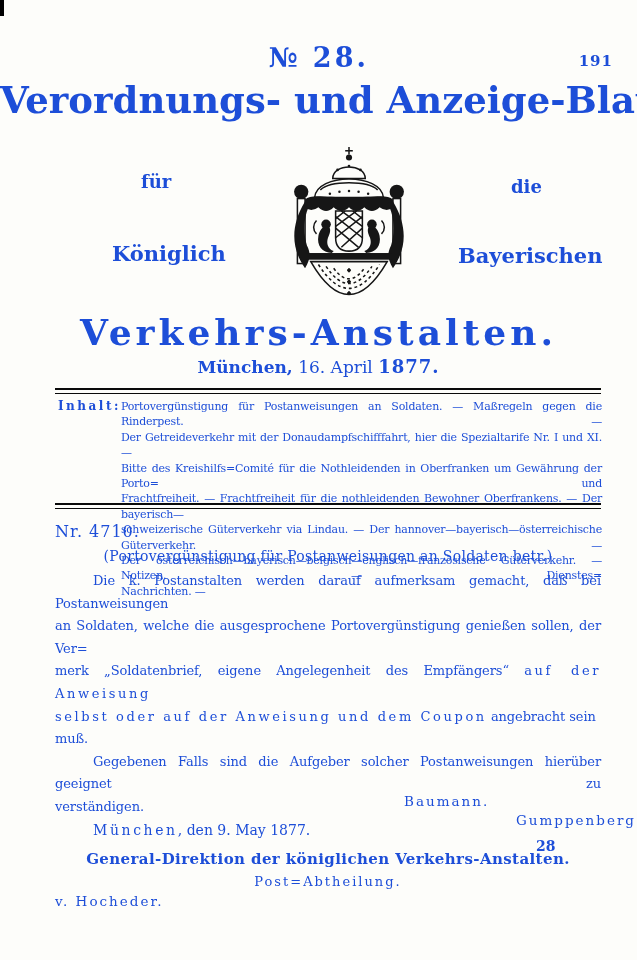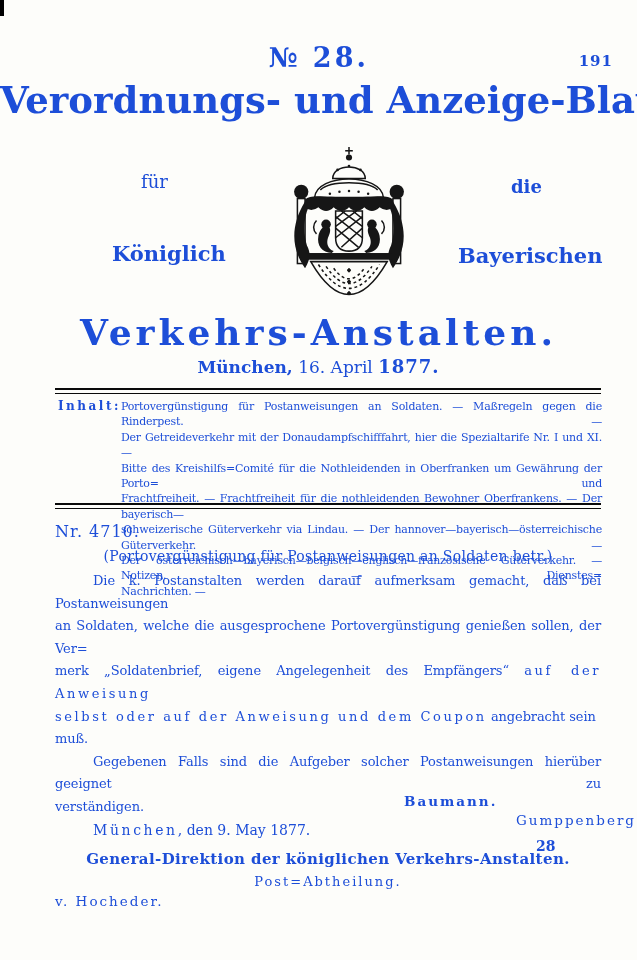--- a/index.html
+++ b/index.html
@@ -9,21 +9,21 @@
     font-family:"DejaVu Serif","Liberation Serif",serif;
   }
   .corner-mark{position:absolute;left:0;top:0;width:4px;height:16px;background:#000;}
 
   
   .issue-line{position:absolute;top:42px;left:0;width:100%;text-align:center;
     font-size:27px;font-weight:bold;letter-spacing:3px;}
   .page-num{position:absolute;top:52px;right:24px;font-size:15px;font-weight:bold;letter-spacing:1px;}
   .main-title{position:absolute;top:78px;left:0;width:100%;text-align:center;
     font-size:37px;font-weight:bold;letter-spacing:0px;white-space:nowrap;}
-  .word-fuer{position:absolute;left:141px;top:171px;font-size:18px;font-weight:normal;}
+  .word-fuer{position:absolute;left:141px;top:171px;font-size:18px;font-weight:bold;}
   .word-die{position:absolute;left:511px;top:176px;font-size:18px;font-weight:bold;}
   .word-koeniglich{position:absolute;left:112px;top:241px;font-size:21px;font-weight:bold;text-align:right;}
   .word-bayerischen{position:absolute;left:458px;top:243px;font-size:21px;font-weight:bold;}
   .arms{position:absolute;left:272px;top:146px;width:154px;height:172px;}
   .subtitle{position:absolute;top:311px;left:0;width:100%;text-align:center;
     font-size:36px;font-weight:bold;letter-spacing:4px;white-space:nowrap;}
   .dateline{position:absolute;top:356px;left:0;width:100%;text-align:center;font-size:17px;}
   .dateline .b{font-weight:bold;}
   .dateline .yr{font-weight:bold;font-size:18px;letter-spacing:1px;}
 
@@ -44,21 +44,21 @@
   .art-number{font-size:16px;letter-spacing:1px;margin-bottom:7px;}
   .art-heading{text-align:center;font-size:14px;margin-bottom:6px;letter-spacing:0.3px;}
   .para .jline{text-align:justify;text-align-last:justify;line-height:22.6px;letter-spacing:-0.1px;}
   .para .lline{text-align:left;line-height:22.6px;letter-spacing:-0.1px;}
   .indent{text-indent:38px;}
   .sperr{letter-spacing:2.6px;}
   .art-date{line-height:22.6px;margin-left:38px;font-size:14px;}
   .sig-org{text-align:center;font-size:15px;font-weight:bold;margin-top:9px;letter-spacing:0.4px;}
   .sig-dept{text-align:center;font-size:13px;letter-spacing:2px;margin-top:6px;}
   .sig-name1{text-align:left;font-size:13.5px;letter-spacing:2px;margin-top:4px;}
-  .sig-name2{position:absolute;left:404px;top:793px;font-size:13.5px;letter-spacing:2px;font-weight:bold;}
+  .sig-name2{position:absolute;left:404px;top:793px;font-size:13.5px;letter-spacing:2px;}
   .sig-name3{position:absolute;left:516px;top:812px;font-size:13.5px;letter-spacing:2px;}
   .sheet-num{position:absolute;left:536px;top:838px;font-size:14px;font-weight:bold;}
 </style>
 </head>
 <body>
 
 <div class="page">
   <div class="corner-mark"></div>
 
   <div class="issue-line">№ 28.</div>

